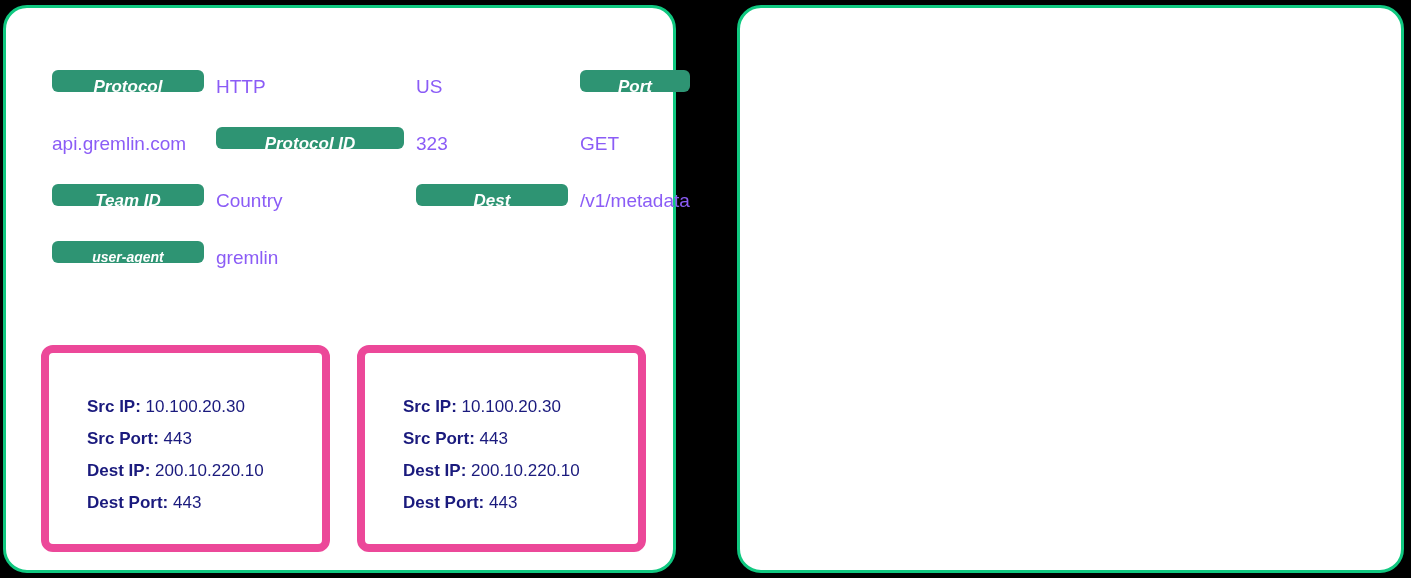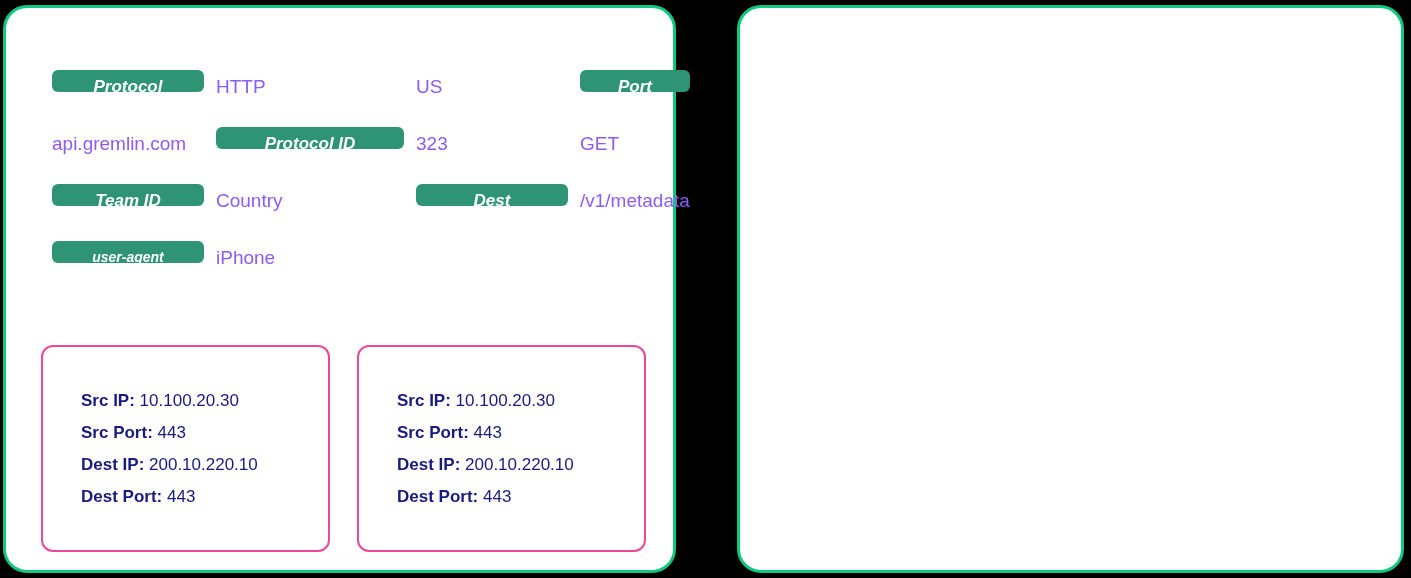--- a/index.html
+++ b/index.html
@@ -68,21 +68,21 @@
     line-height: 33px;
     height: 33px;
     white-space: nowrap;
   }
 
   
   .card {
     position: absolute;
     top: 337px;
     height: 207px;
-    border: 2px solid #ec4899;
+    border: 8px solid #ec4899;
     border-radius: 12px;
     background: #ffffff;
     box-sizing: border-box;
   }
   .card-inner {
     position: absolute;
     top: 38px;
     left: 38px;
     right: 10px;
   }
@@ -116,21 +116,21 @@
       <div class="tag">Protocol ID</div>
       <div class="val">323</div>
 
       <div class="val">GET</div>
       <div class="tag">Team ID</div>
       <div class="val">Country</div>
 
       <div class="tag">Dest</div>
       <div class="val">/v1/metadata</div>
       <div class="tag tag-sm">user-agent</div>
-      <div class="val">iPhone</div>
+      <div class="val">gremlin</div>
     </div>
 
     <div class="card card-l1">
       <div class="card-inner">
         <div class="card-line">
           <span class="k">Src IP:</span>
           <span class="v">10.100.20.30</span>
         </div>
         <div class="card-line">
           <span class="k">Src Port:</span>

